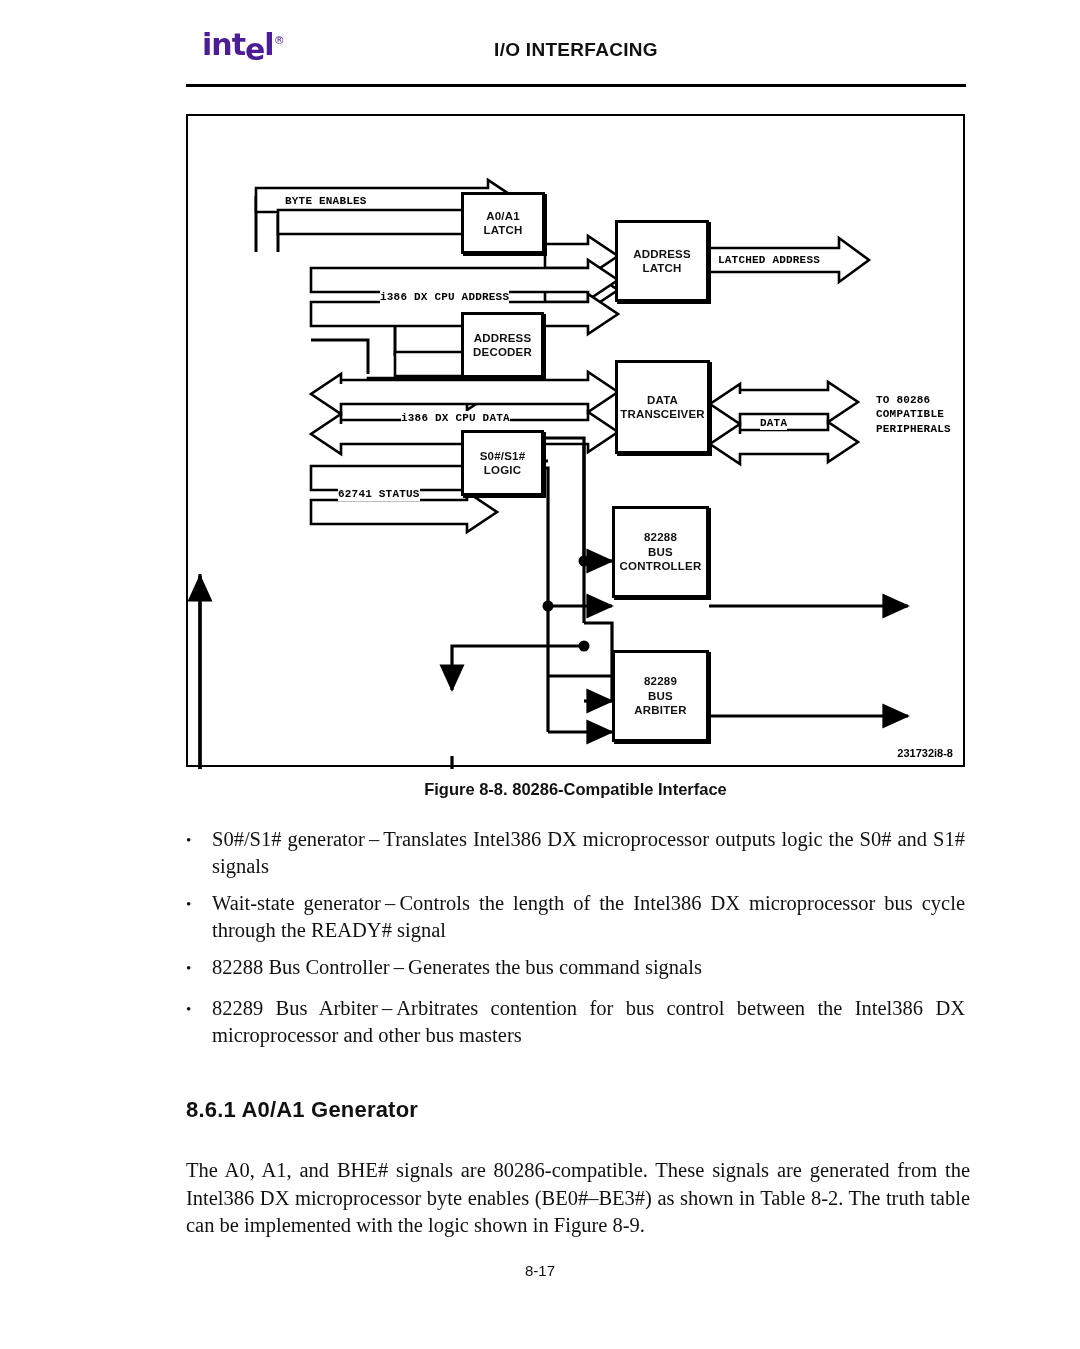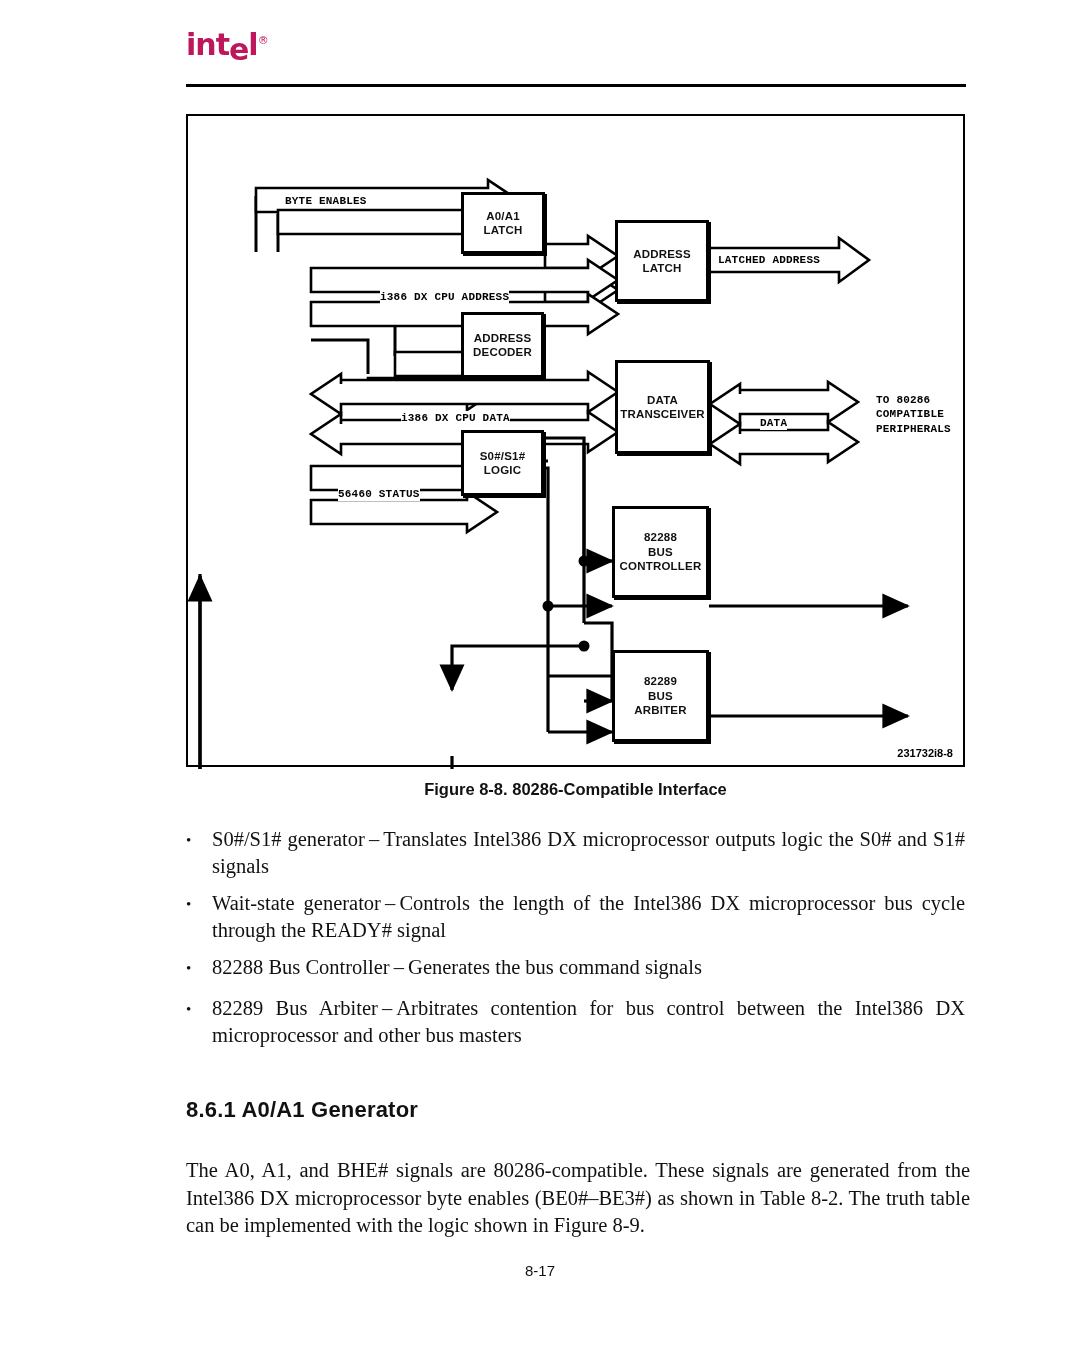--- a/index.html
+++ b/index.html
@@ -17,26 +17,26 @@
   }
 
   
   #page-header {
     position: absolute;
     left: 186px; top: 30px;
     width: 780px; height: 52px;
   }
   #intel-logo {
     position: absolute;
-    left: 0; top: 0;
+    left: 16px; top: 0;
     font-family: "DejaVu Sans", sans-serif;
     font-weight: bold;
     font-size: 30px;
     letter-spacing: -1px;
-    color: #be185d;
+    color: #4c1d95;
     line-height: 1;
   }
   #intel-logo .lowered { position: relative; top: 5px; display: inline-block; }
   #intel-logo sup {
     font-size: 11px;
     vertical-align: super;
     font-weight: normal;
   }
   #header-title {
     position: absolute;
@@ -167,20 +167,21 @@
     font-size: 15px;
   }
 </style>
 </head>
 <body>
 
 <div id="page-header">
   <div id="intel-logo">
     <span>int<span class="lowered">e</span>l</span><sup>®</sup>
   </div>
+  <div id="header-title">I/O INTERFACING</div>
 </div>
 <div id="header-rule"></div>
 
 <div id="figure-frame">
 
   <svg id="svg-wires" viewBox="0 0 779 653" xmlns="http://www.w3.org/2000/svg">
     <defs>
       <marker id="ah" markerWidth="9" markerHeight="9" refX="8" refY="4.5" orient="auto">
         <path d="M0,0.6 L8.6,4.5 L0,8.4 z" fill="#000"></path>
       </marker>
@@ -304,21 +305,21 @@
     <span style="white-space:pre-line;">82289
 BUS
 ARBITER</span>
   </div>
 
   <div class="lbl" style="left:97px; top:78px;">BYTE ENABLES</div>
   <div class="lbl" style="left:192px; top:174px;">i386 DX CPU ADDRESS</div>
   <div class="lbl" style="left:530px; top:137px;">LATCHED ADDRESS</div>
   <div class="lbl" style="left:213px; top:295px;">i386 DX CPU DATA</div>
   <div class="lbl" style="left:572px; top:300px;">DATA</div>
-  <div class="lbl" style="left:150px; top:371px;">56460 STATUS</div>
+  <div class="lbl" style="left:150px; top:371px;">62741 STATUS</div>
   <div class="lbl" style="left:688px; top:277px; white-space:pre-line; background:transparent;">TO 80286
 COMPATIBLE
 PERIPHERALS</div>
 
   <div id="figure-id">231732i8-8</div>
 </div>
 
 <div id="figure-caption">Figure 8-8. 80286-Compatible Interface</div>
 
 <div class="bullet-row" style="top:826px;">

